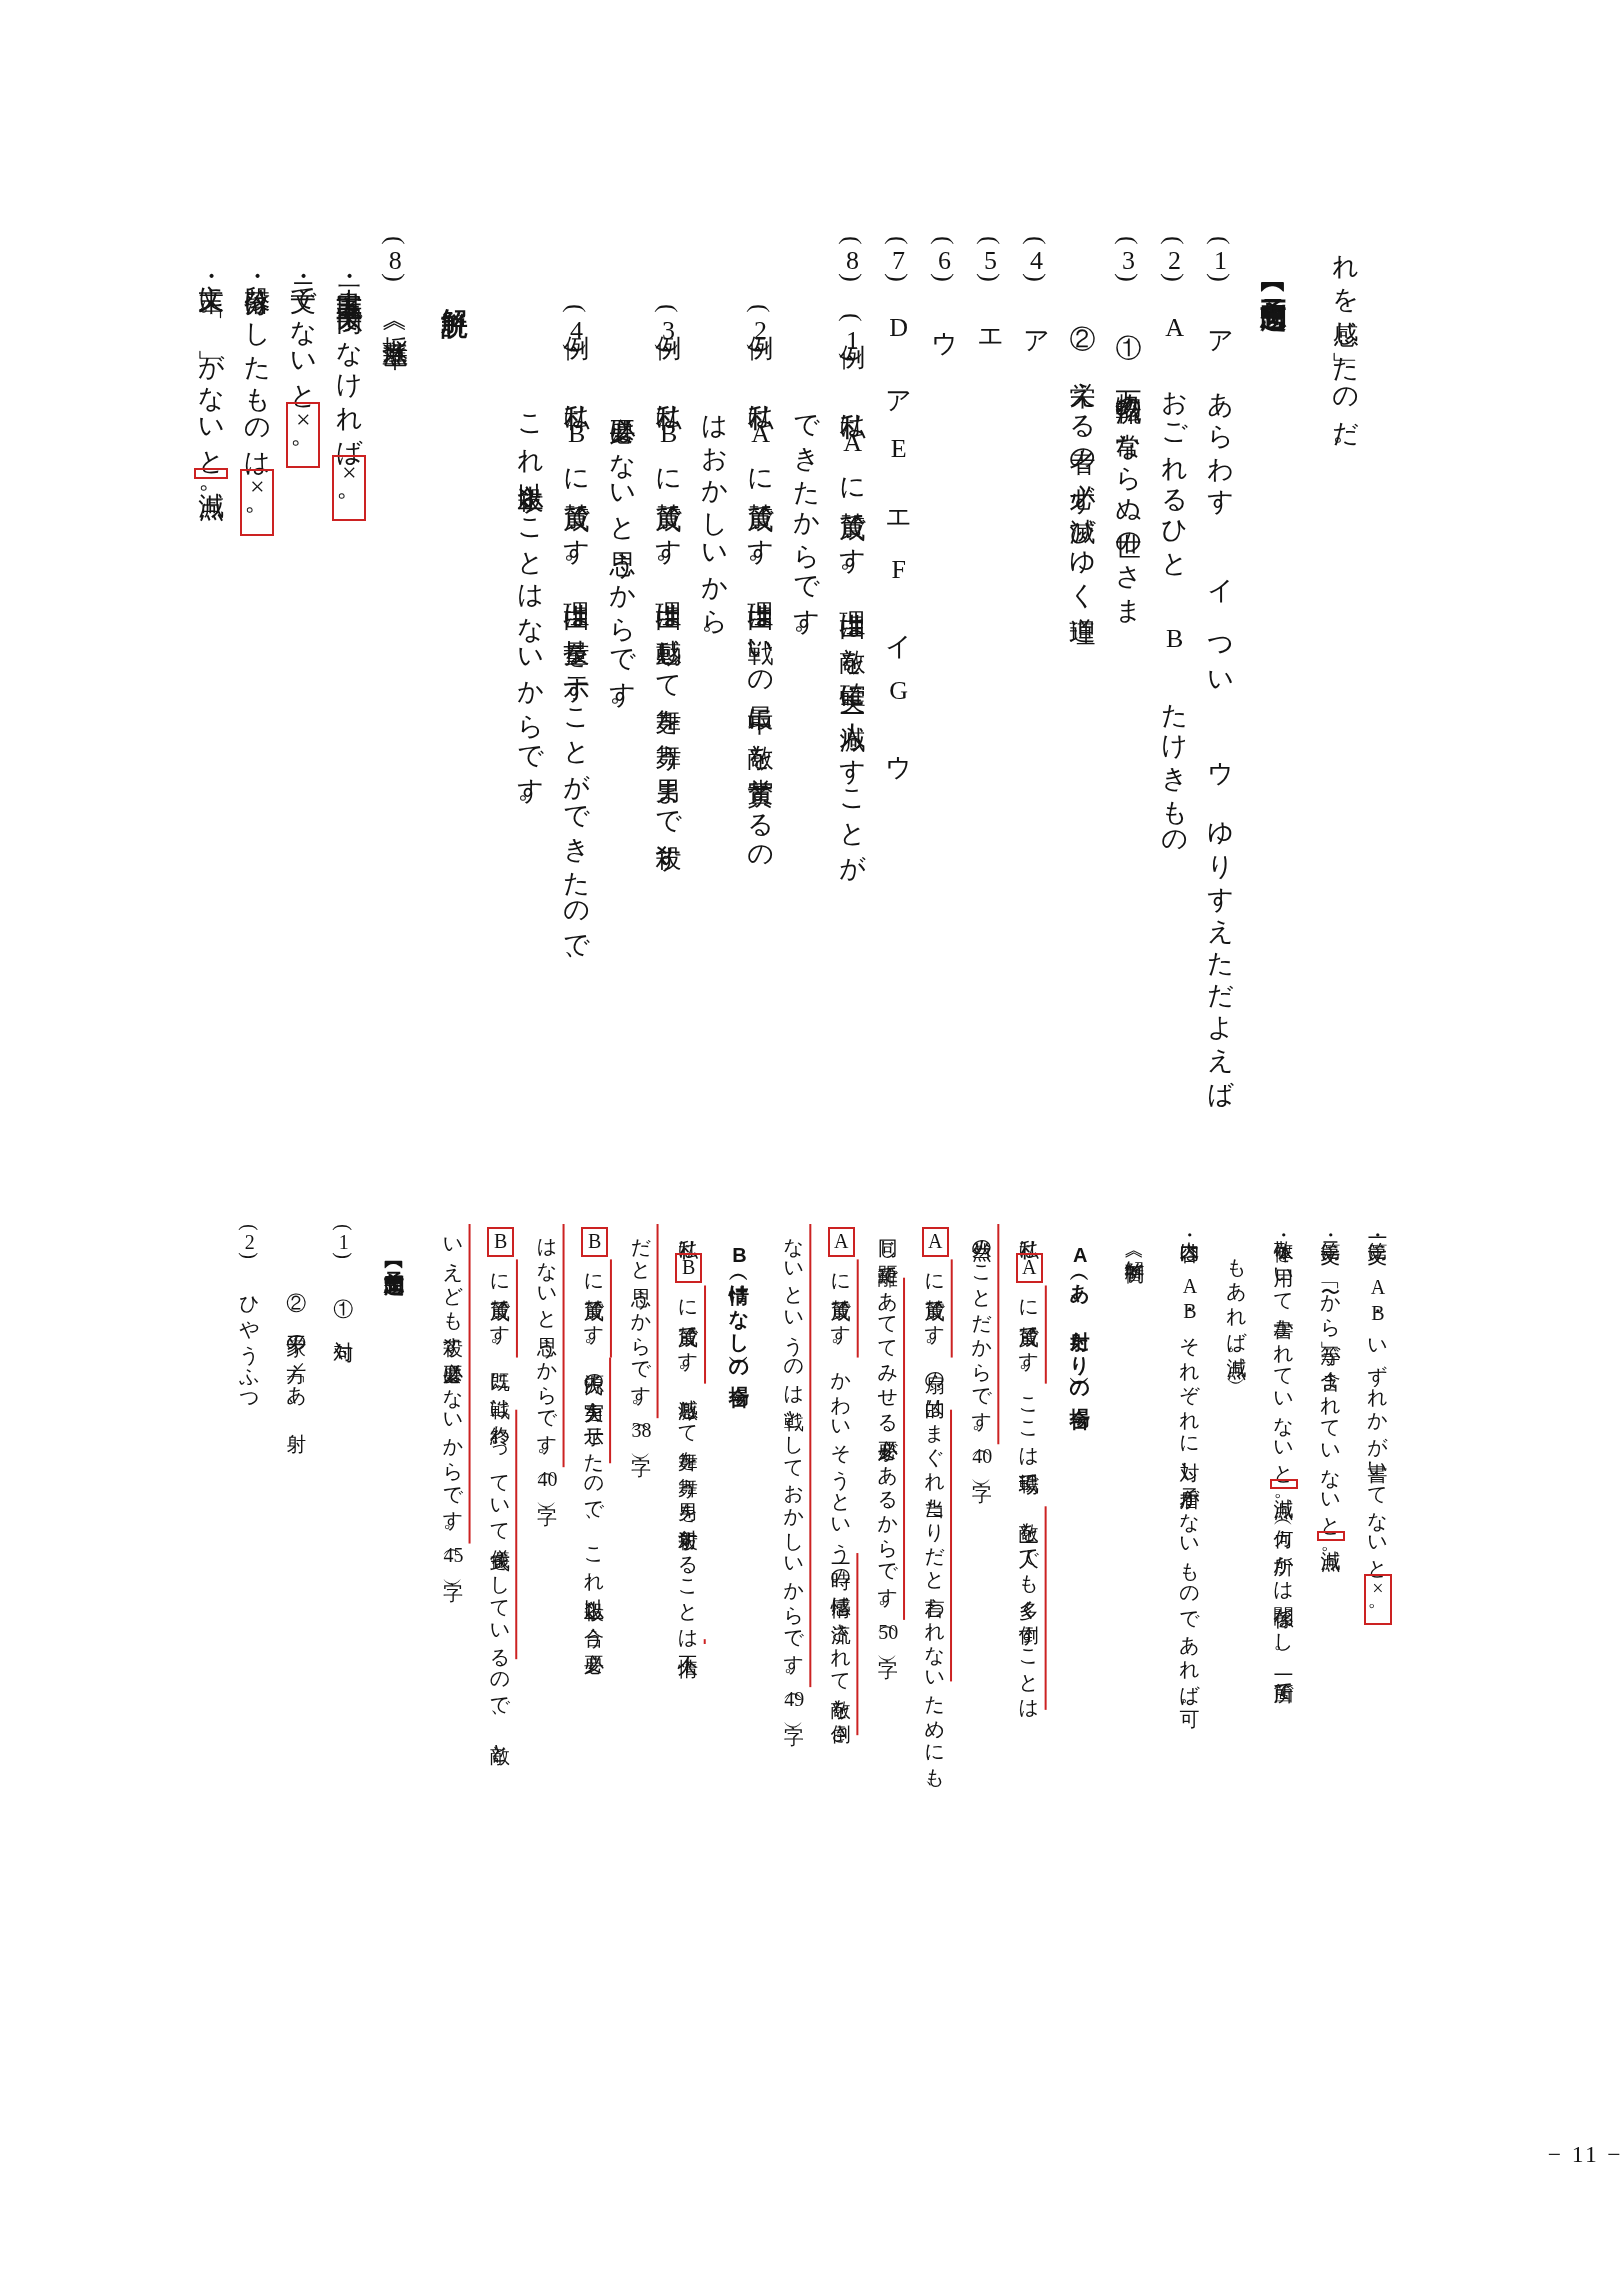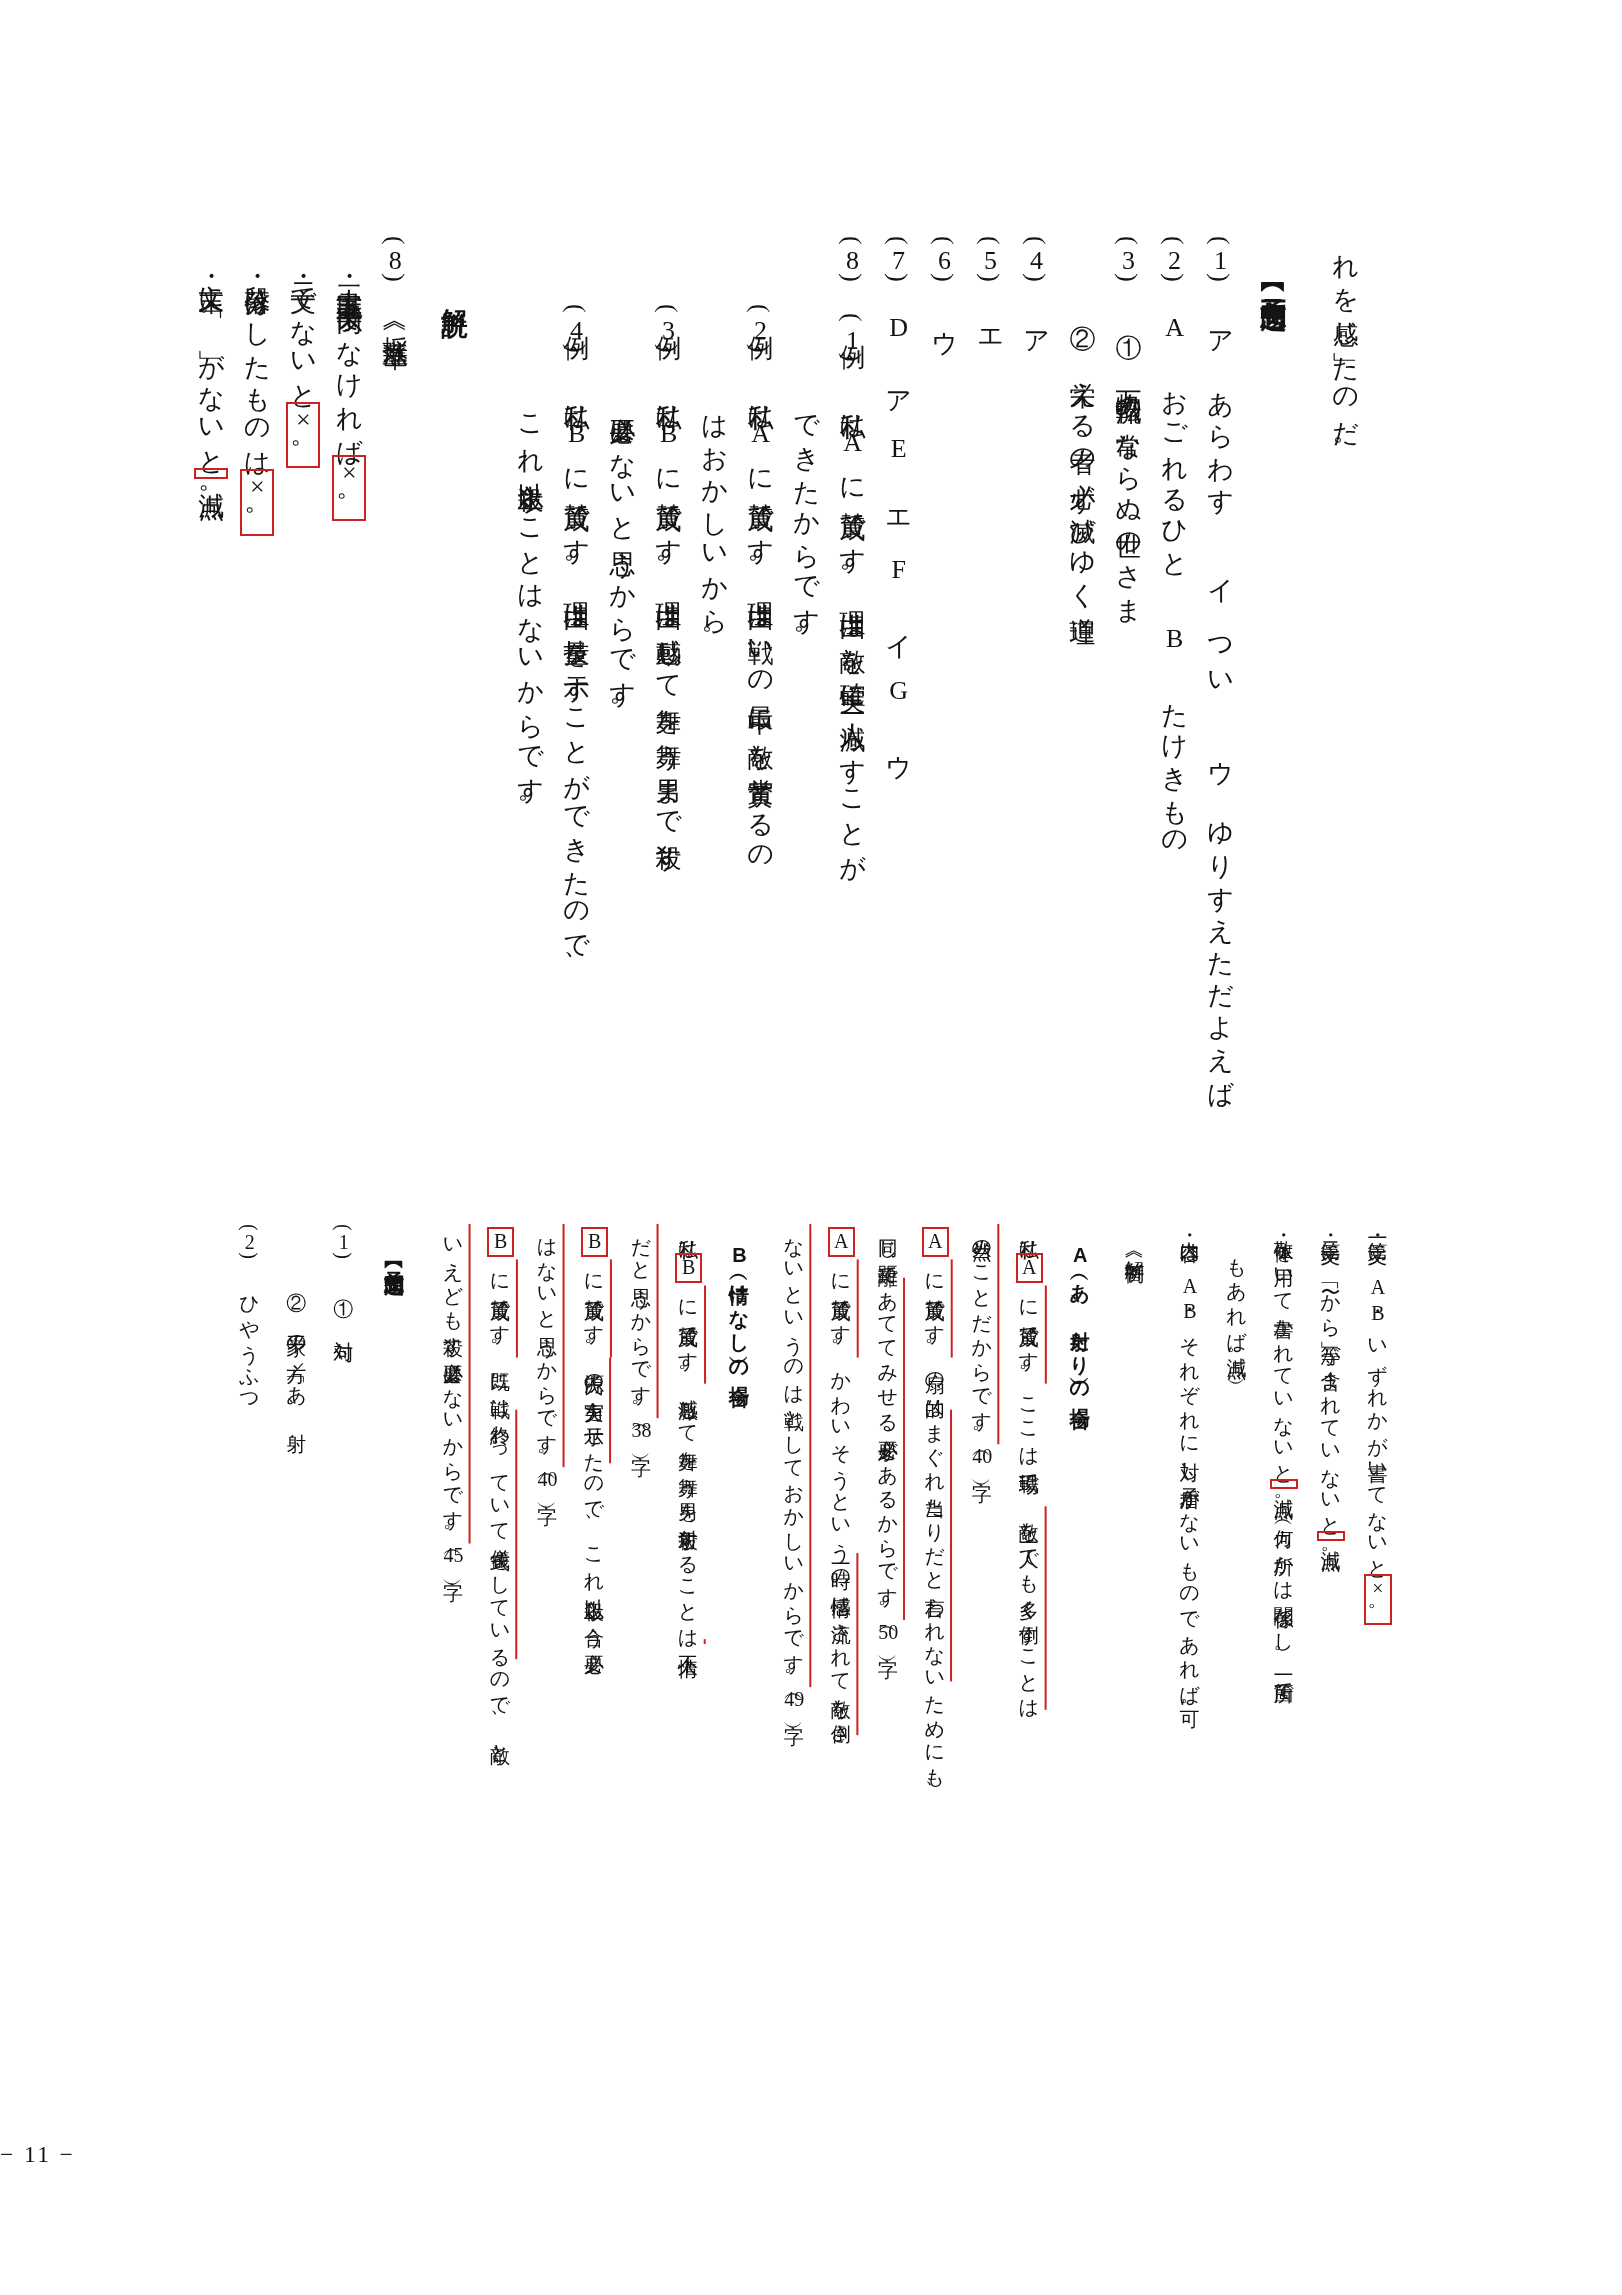--- a/index.html
+++ b/index.html
@@ -47,21 +47,21 @@
   
   [data-name="heading-mondai-1"]{margin-right:25px;margin-left:7.9px;}
   [data-name="heading-kaisetsu"]{margin-right:29px;margin-left:14.4px;}
   [data-name="heading-mondai-2"]{margin-right:11.8px;margin-left:3.9px;}
   [data-name="heading-kaitourei"],
   [data-name="case-a-heading"],
   [data-name="case-b-heading"]{margin-right:7.9px;margin-left:3.9px;}
   .footer{
     position:absolute;
     top:2141px;left:0;width:100%;
-    text-align:left;
+    text-align:right;
     font-size:23.6px;
     letter-spacing:0.1em;
   }
 </style>
 </head>
 <body>
 
 <div class="page" data-name="answer-sheet-page">
   <div id="top-section" class="vsec" data-name="top-text-block">
       <div class="col" data-name="continuation-line"><span data-name="text-segment">れを感じ」たのだ。</span></div>

